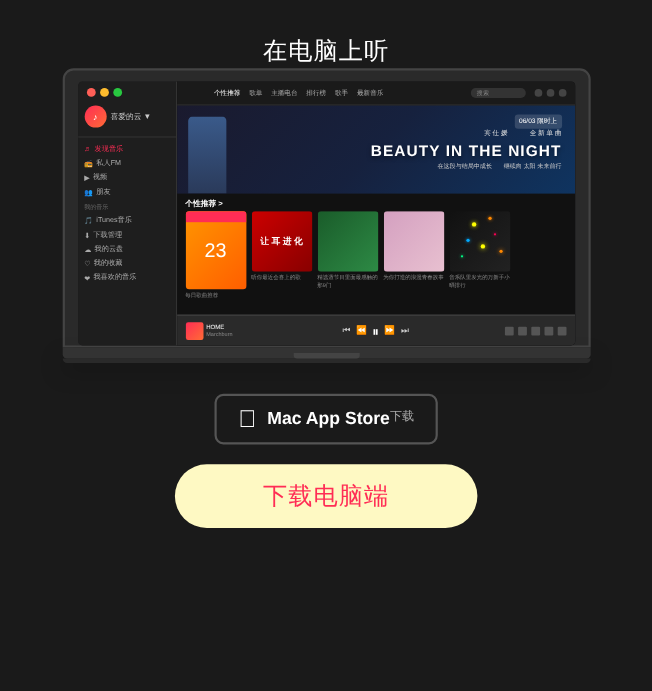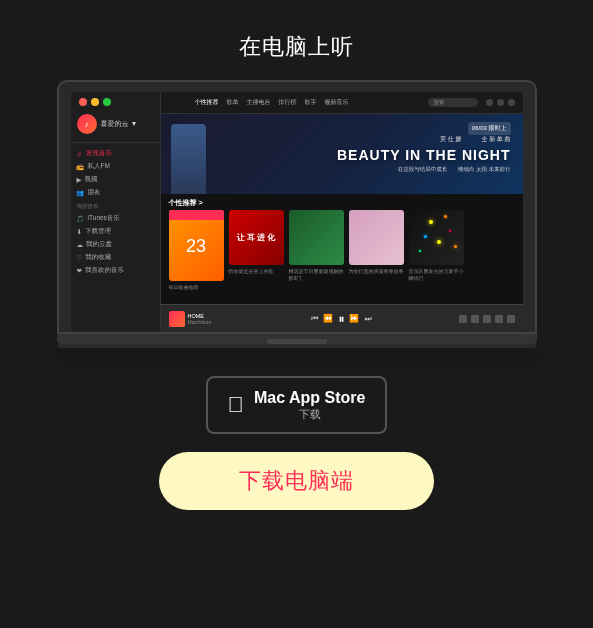--- a/index.html
+++ b/index.html
@@ -13,21 +13,20 @@
       flex-direction: column;
       align-items: center;
       overflow: hidden;
     }
 
     .page-title {
       color: #ffffff;
       font-size: 22px;
       font-weight: 400;
       margin-top: 32px;
-      margin-bottom: 18px;
       letter-spacing: 1px;
     }
 
     
     .laptop-wrapper {
       width: 480px;
       position: relative;
     }
 
     .laptop-screen-outer {
@@ -465,22 +464,21 @@
       min-width: 140px;
     }
 
     .btn-store-icon {
       font-size: 22px;
       line-height: 1;
     }
 
     .btn-store-text {
       display: flex;
-      flex-direction: column;
-      align-items: center;
+      align-items: flex-start;
     }
 
     .btn-store-main {
       font-size: 16px;
       font-weight: 600;
       color: #fff;
       line-height: 1.2;
     }
 
     .btn-store-sub {

